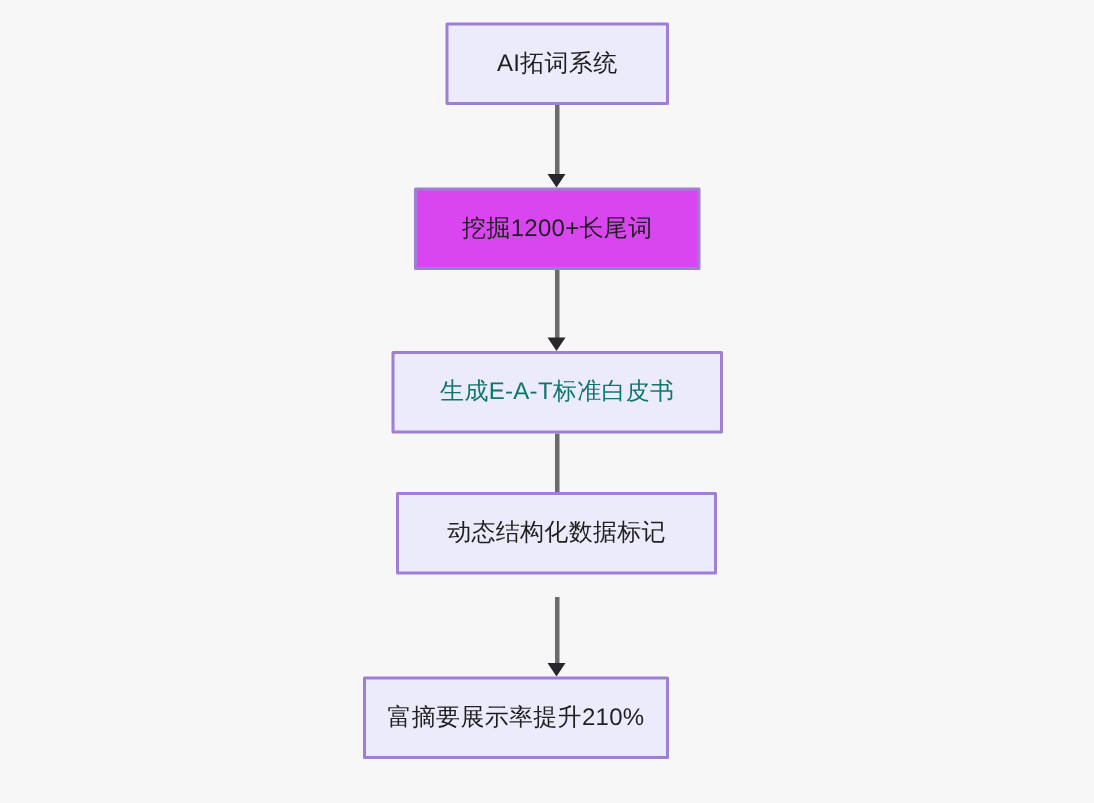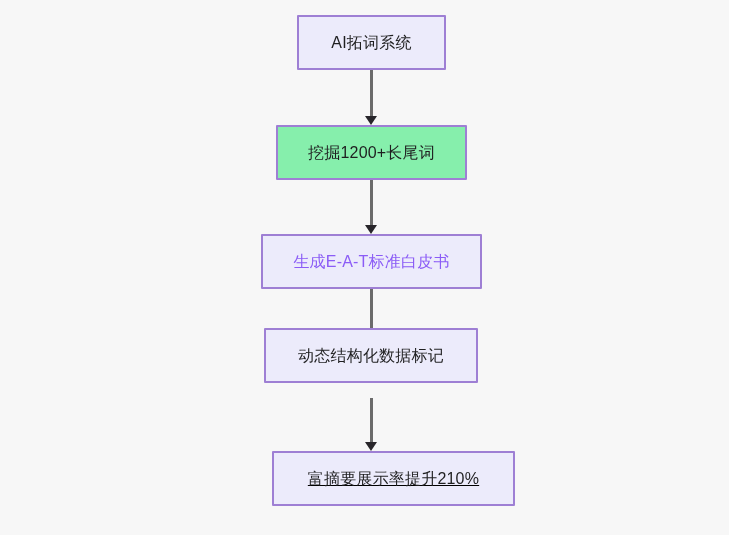--- a/index.html
+++ b/index.html
@@ -83,29 +83,29 @@
   </div>
   <div class="flow-edge" style="left: 369.5px; top: 398px; width: 3px; height: 53px;">
     <div class="flow-edge-line" style="height: 45px; background: rgb(107, 107, 107);"></div>
     <div class="flow-edge-arrow" style="top: 44px; border-top-color: rgb(40, 38, 43);"></div>
   </div>
 
   <div class="flow-node" style="left: 297px; top: 15px; width: 149px; height: 55px; background: rgb(236, 235, 251); border-color: rgb(158, 127, 212);">
     <span class="flow-node-label" style="color: rgb(31, 31, 32);">AI拓词系统</span>
   </div>
 
-  <div class="flow-node" style="left: 276px; top: 125px; width: 191px; height: 55px; background: #86efac; border-color: rgb(158, 127, 212);">
+  <div class="flow-node" style="left: 276px; top: 125px; width: 191px; height: 55px; background: #d946ef; border-color: rgb(158, 127, 212);">
     <span class="flow-node-label" style="color: rgb(31, 31, 32);">挖掘1200+长尾词</span>
   </div>
 
   <div class="flow-node" style="left: 261px; top: 234px; width: 221px; height: 55px; background: rgb(236, 235, 251); border-color: rgb(158, 127, 212);">
-    <span class="flow-node-label" style="color: #8b5cf6;">生成E-A-T标准白皮书</span>
+    <span class="flow-node-label" style="color: #0f766e;">生成E-A-T标准白皮书</span>
   </div>
 
   <div class="flow-node" style="left: 264px; top: 328px; width: 214px; height: 55px; background: rgb(236, 235, 251); border-color: rgb(158, 127, 212);">
     <span class="flow-node-label" style="color: rgb(31, 31, 32);">动态结构化数据标记</span>
   </div>
 
-  <div class="flow-node" style="left: 272px; top: 451px; width: 243px; height: 55px; background: rgb(236, 235, 251); border-color: rgb(158, 127, 212); text-decoration: underline;">
+  <div class="flow-node" style="left: 242px; top: 451px; width: 204px; height: 55px; background: rgb(236, 235, 251); border-color: rgb(158, 127, 212);">
     <span class="flow-node-label" style="color: rgb(31, 31, 32);">富摘要展示率提升210%</span>
   </div>
 
 </div>
 
 </body></html>

